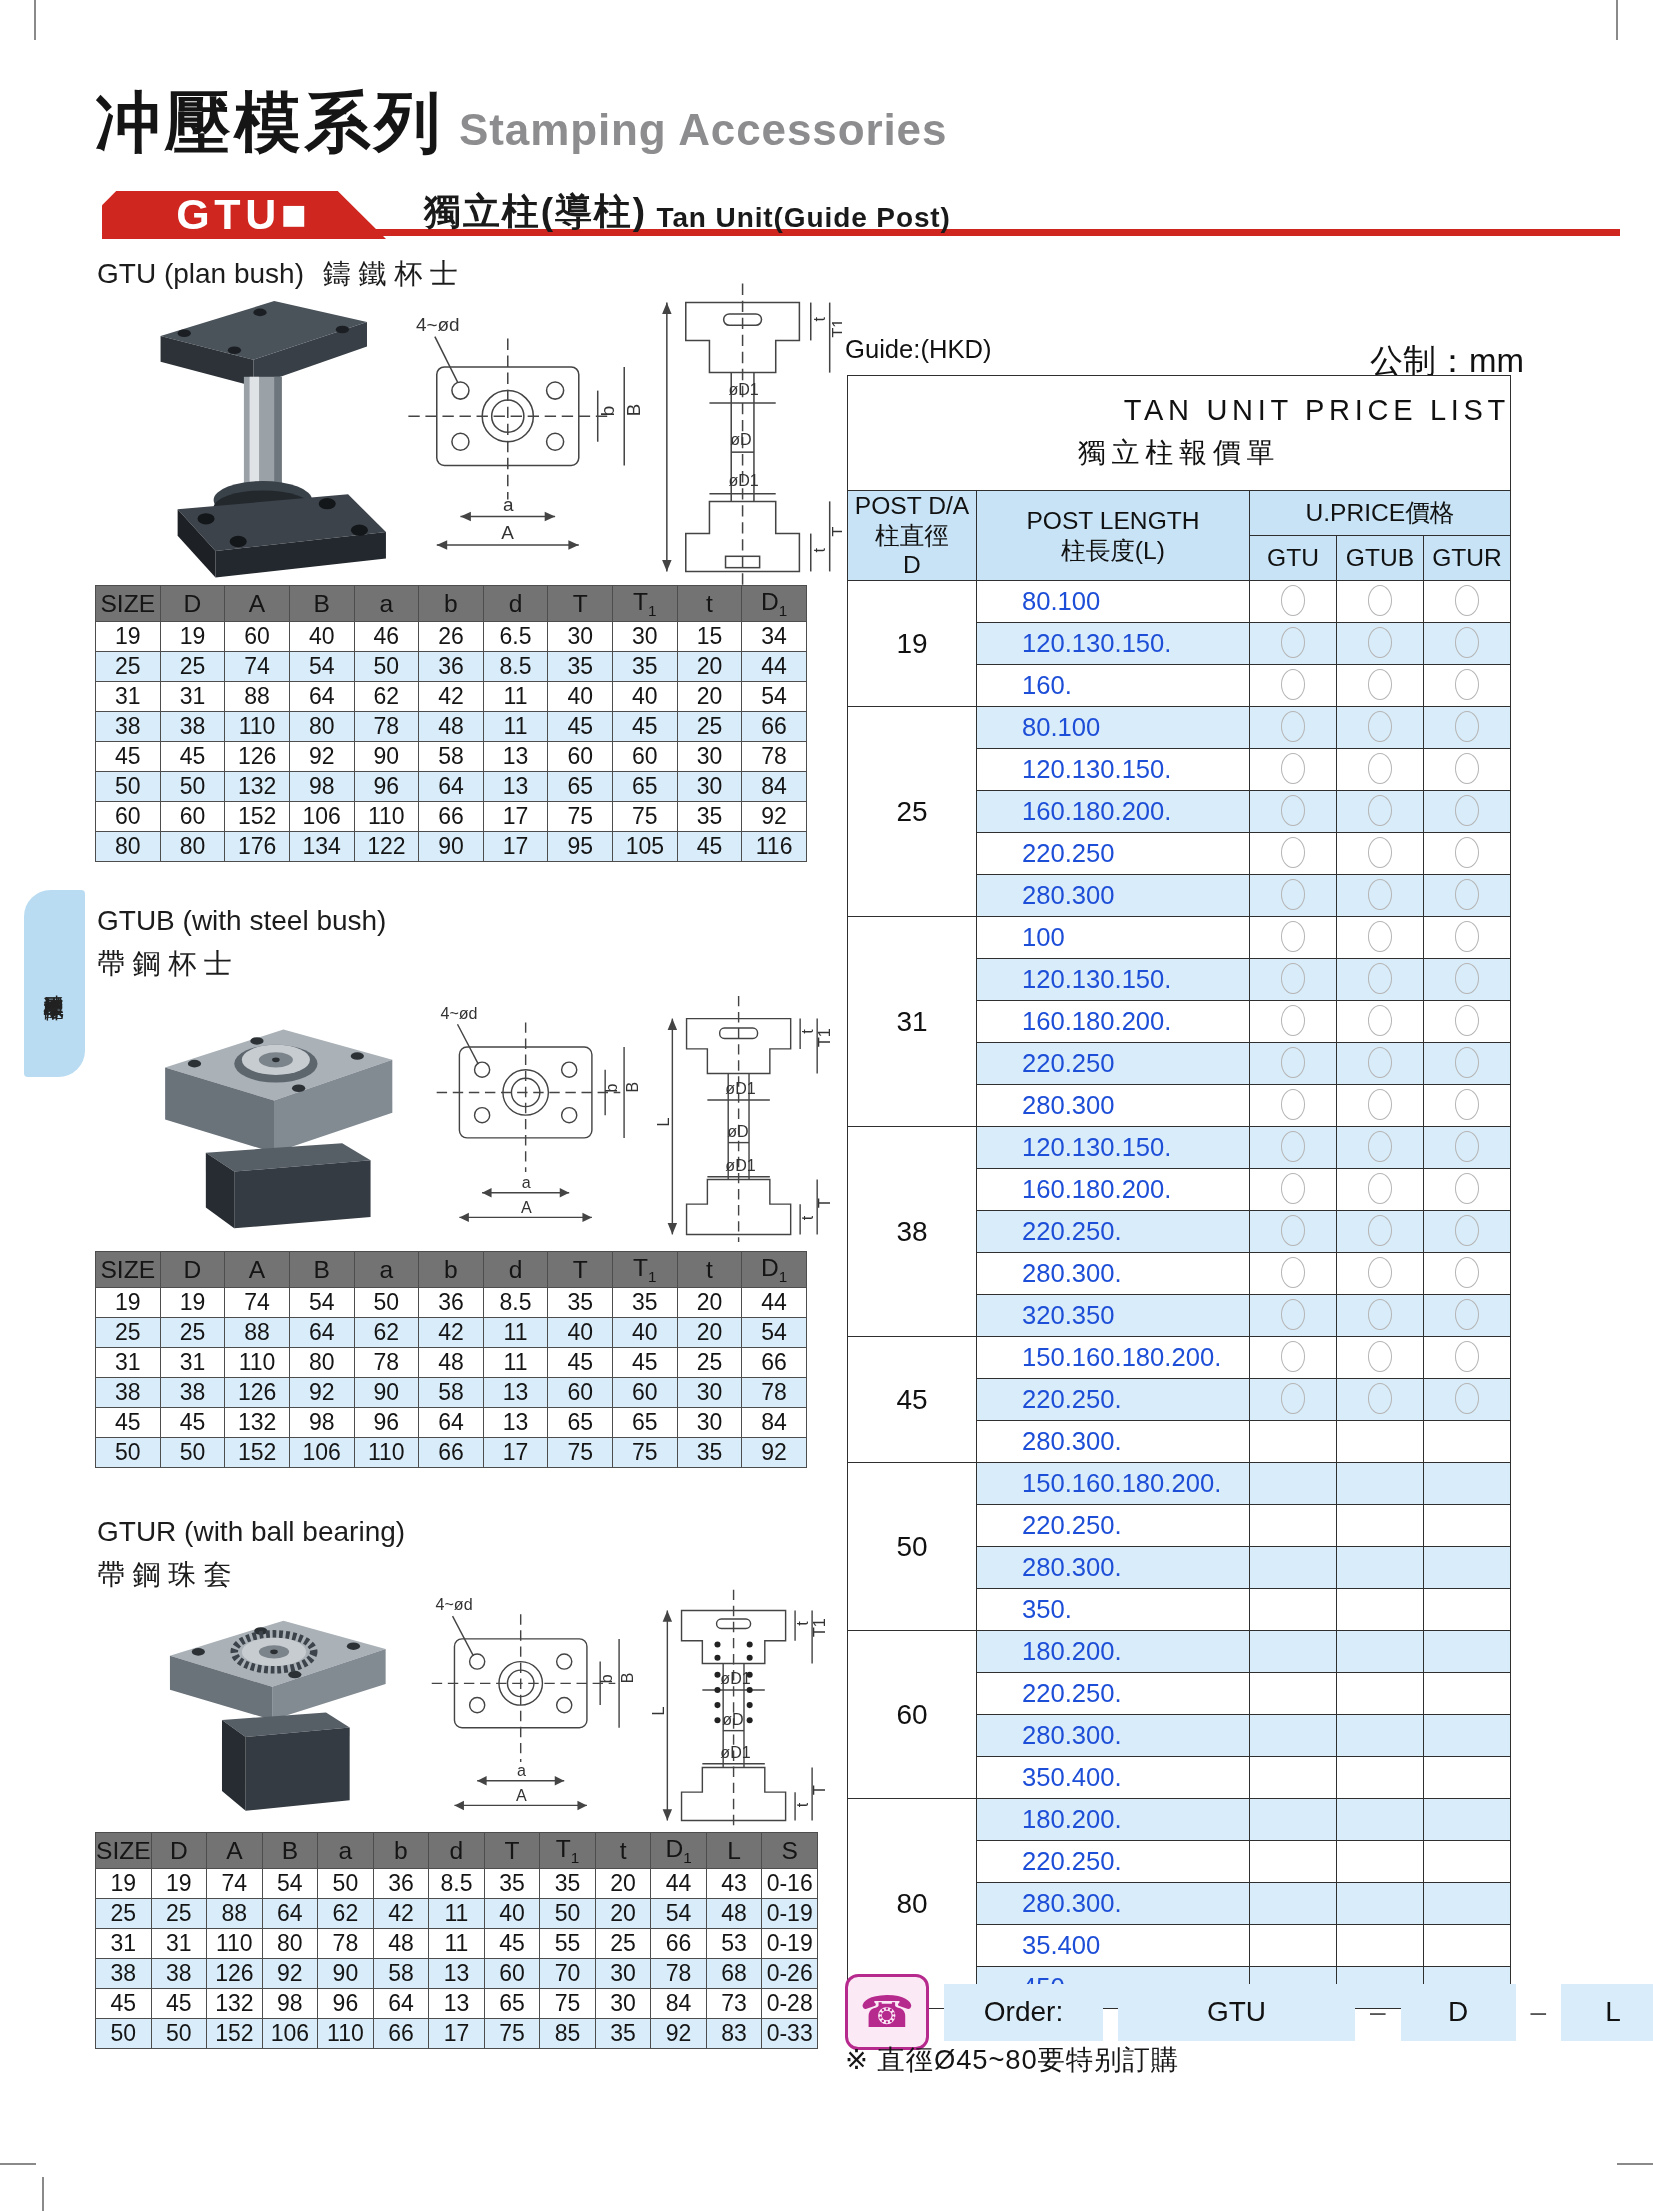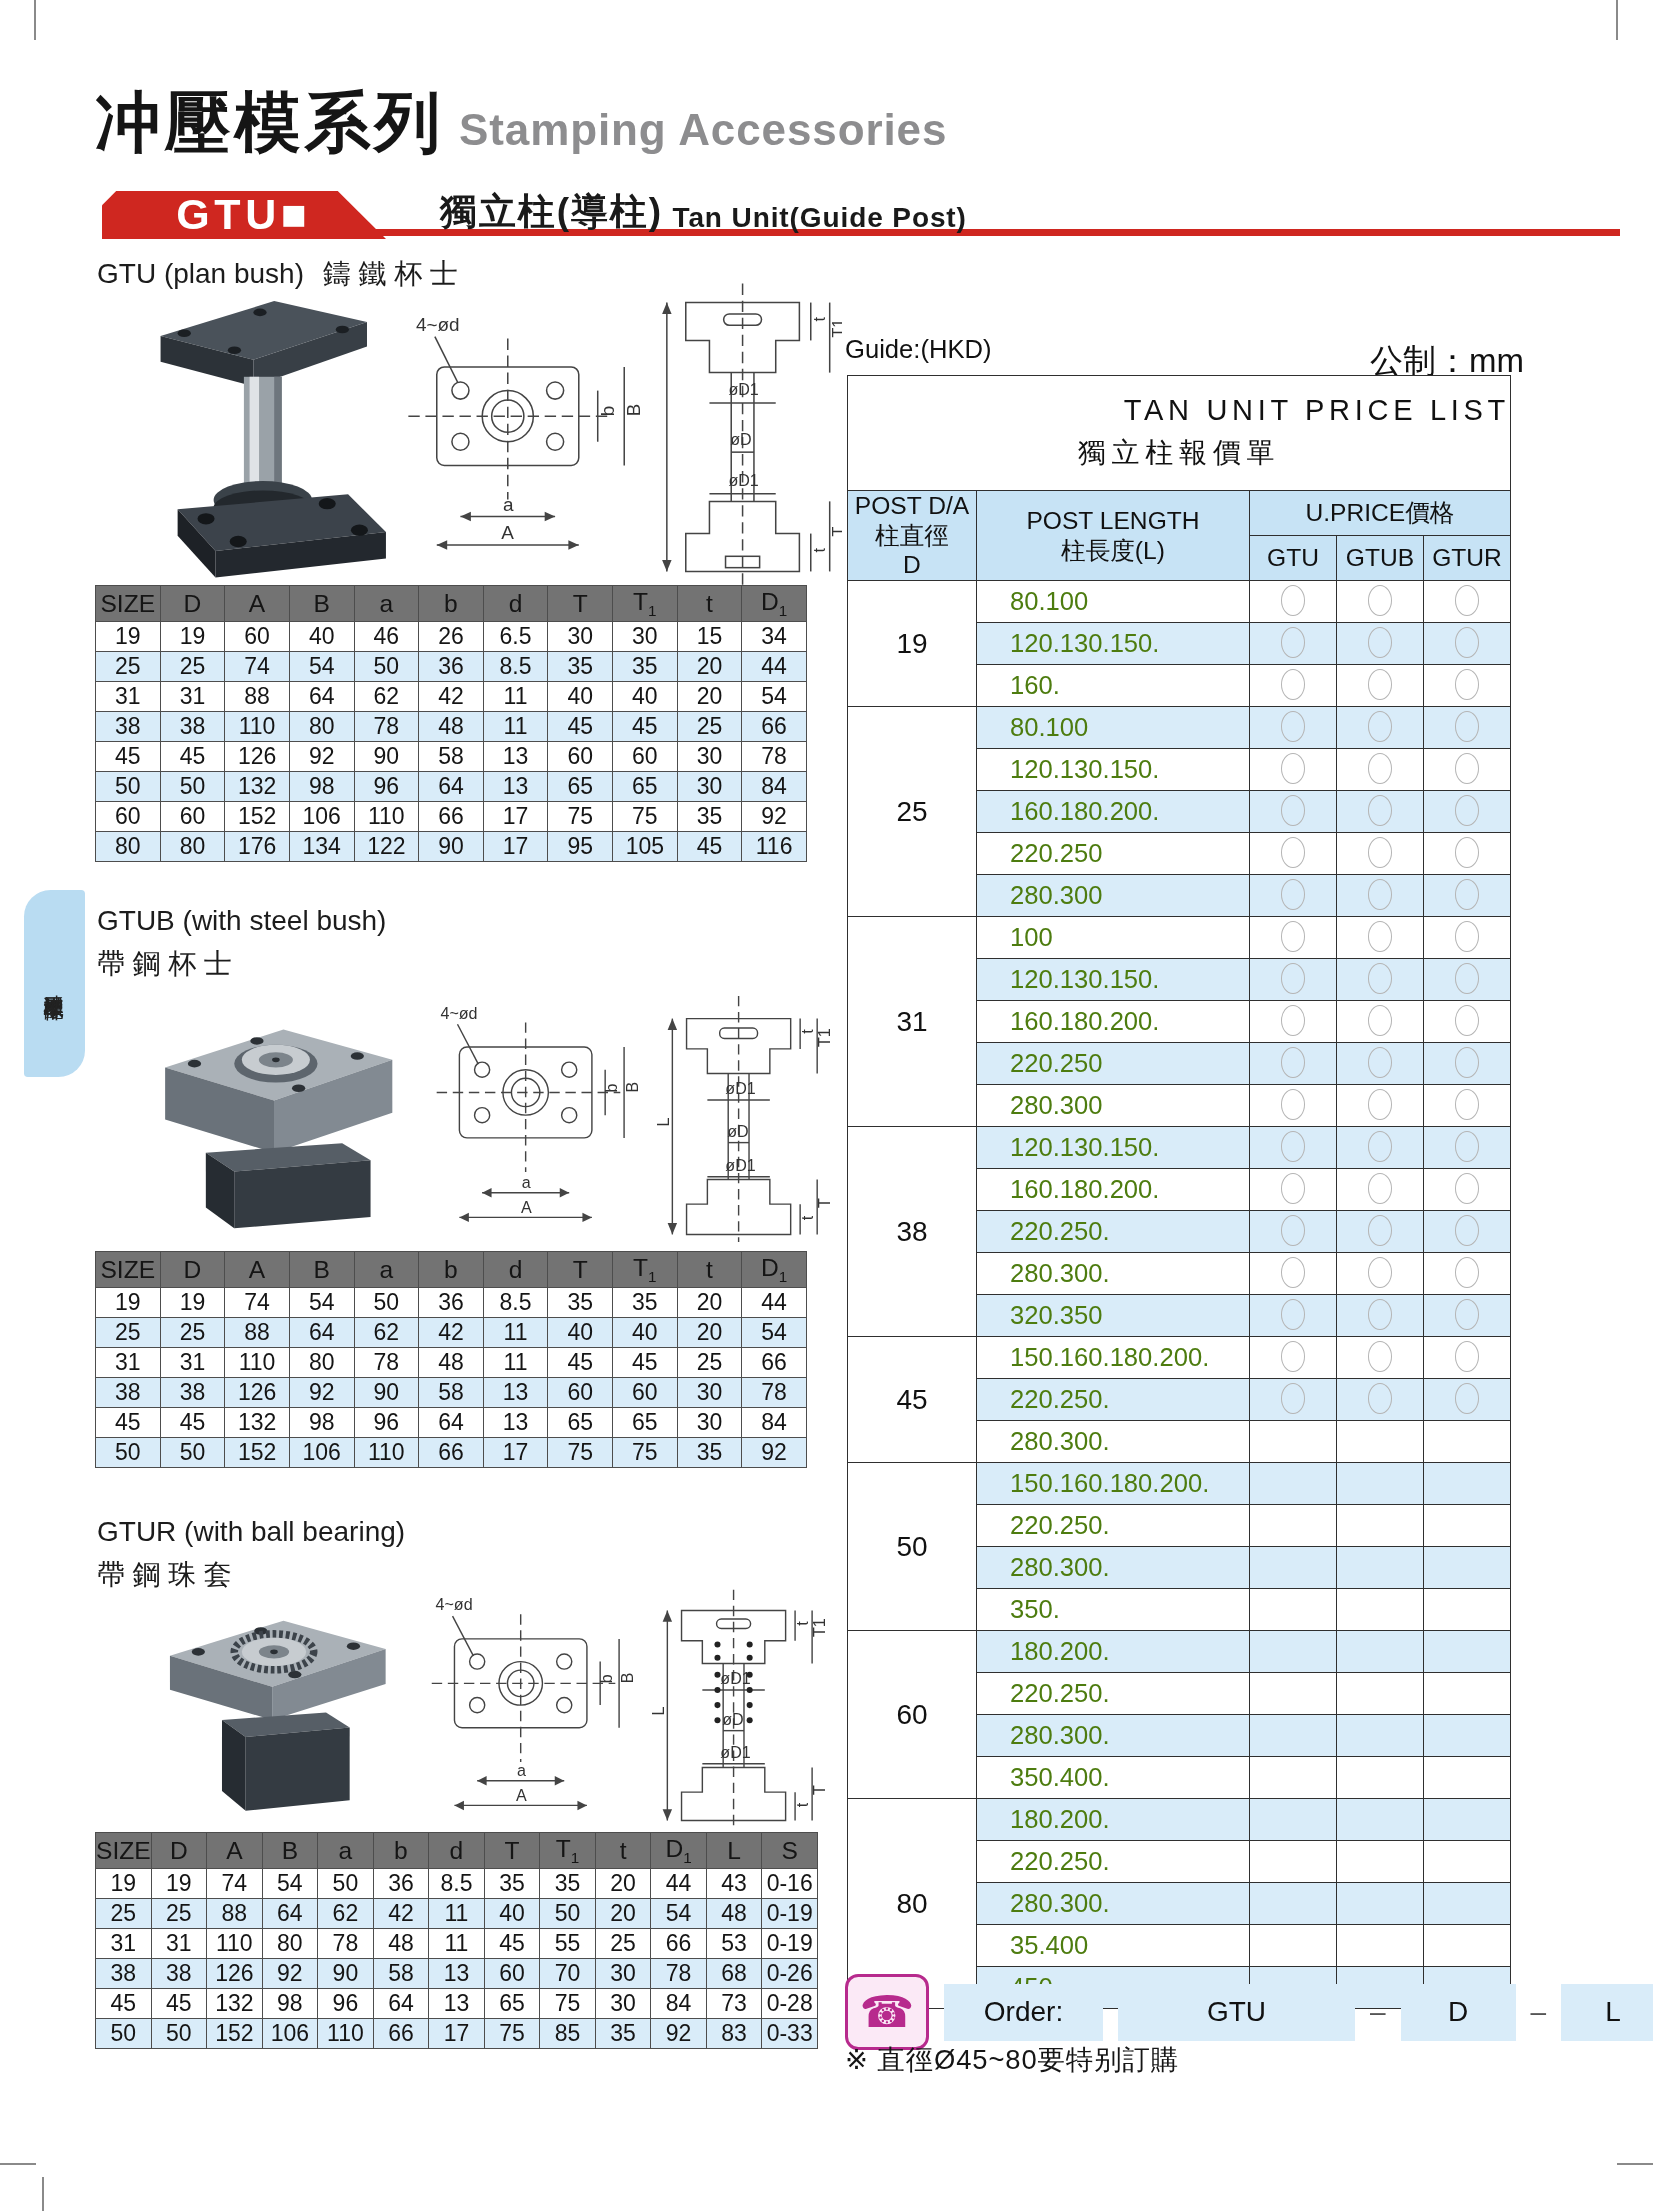--- a/index.html
+++ b/index.html
@@ -12,21 +12,21 @@
 
   
   .main-title{left:95px;top:78px;display:flex;align-items:baseline;}
   .main-title .cn{font-size:66px;font-weight:bold;letter-spacing:3.8px;color:#151515;}
   .main-title .en{font-size:44px;font-weight:bold;color:#8d8d8f;margin-left:15px;letter-spacing:0.9px;}
 
   .series-row{left:102px;top:187px;display:flex;align-items:flex-end;}
   .badge{width:284px;height:48px;background:#cf2720;color:#fff;display:flex;align-items:center;justify-content:center;
          font-size:43px;font-weight:bold;letter-spacing:4.7px;
          clip-path:polygon(0 30%,5% 0,83% 0,100% 100%,0 100%);}
-  .series-cn{font-size:37px;font-weight:bold;margin-left:54px;letter-spacing:1.9px;padding-bottom:1.9px;}
+  .series-cn{font-size:37px;font-weight:bold;margin-left:38px;letter-spacing:1.9px;padding-bottom:1.9px;}
   .series-en{font-size:28px;font-weight:bold;margin-left:9.5px;padding-bottom:4.7px;letter-spacing:0.9px;}
   .red-line{left:106px;top:229px;width:1514px;height:6.6px;background:#cf2720;}
 
   
   .sec-head{font-size:28px;color:#1c1c1c;line-height:1.55;}
   .sec-head .cnl{letter-spacing:7.6px;}
   .sec-head-inline{display:flex;gap:19px;}
 
   
   .side-tab{left:24px;top:890px;width:61px;height:187px;background:#b9dcf2;border-radius:26.5px 3.8px 26.5px 3.8px;
@@ -47,21 +47,21 @@
   .price-table{position:absolute;left:847px;top:375px;border-collapse:collapse;table-layout:fixed;background:#fff;}
   .price-table th,.price-table td{border:1.9px solid #2f2f2f;padding:0;}
   .pt-title{height:114px;text-align:center;vertical-align:middle;background:#fff;}
   .pt-title-en{font-size:29px;letter-spacing:4.7px;color:#111;text-align:right;}
   .pt-title-cn{font-size:28px;letter-spacing:5.7px;margin-top:7.6px;color:#111;}
   .pt-h{background:#c7e3f5;font-weight:normal;font-size:24.6px;color:#111;line-height:1.2;}
   tr.pt-head th{height:87px;}
   tr.pt-head th[colspan]{height:44px;}
   tr.pt-sub-row th{height:44px;}
   .price-table td.d-cell{background:#fff;font-size:28px;text-align:center;color:#111;}
-  .price-table td.l-cell{font-size:25.6px;text-align:left;padding-left:33px;color:#4d7c0f;height:41px;}
+  .price-table td.l-cell{font-size:25.6px;text-align:left;padding-left:45px;color:#1d4ed8;height:41px;}
   .price-table td.c-cell{text-align:center;}
   .price-table tr.blue td{background:#d9ecf9;}
   .price-table tr.blue td.d-cell,.price-table tr.white td.d-cell{background:#fff;}
   .circ{display:inline-block;width:22px;height:29px;border:1.9px solid #b5b5b5;border-radius:50%;background:transparent;}
 
   
   .order-row{left:845px;top:1974px;display:flex;align-items:center;gap:15px;}
   .phone-box{width:78px;height:70px;border:3.8px solid #b72a8d;border-radius:13.2px;background:#fbe9f6;
              display:flex;align-items:center;justify-content:center;}
   .phone-glyph{font-size:44px;color:#b72a8d;line-height:1;}

